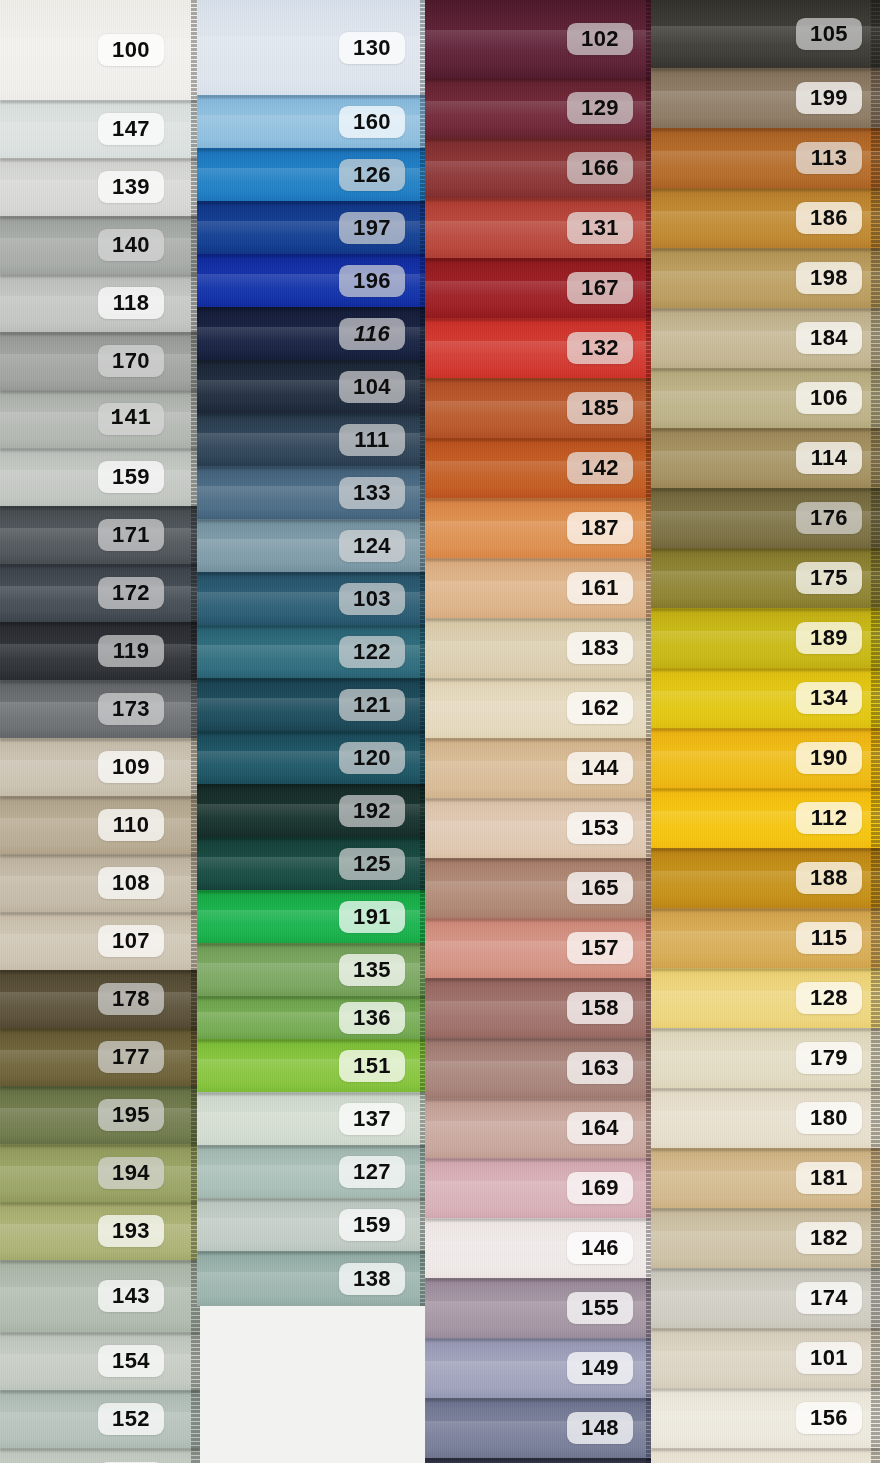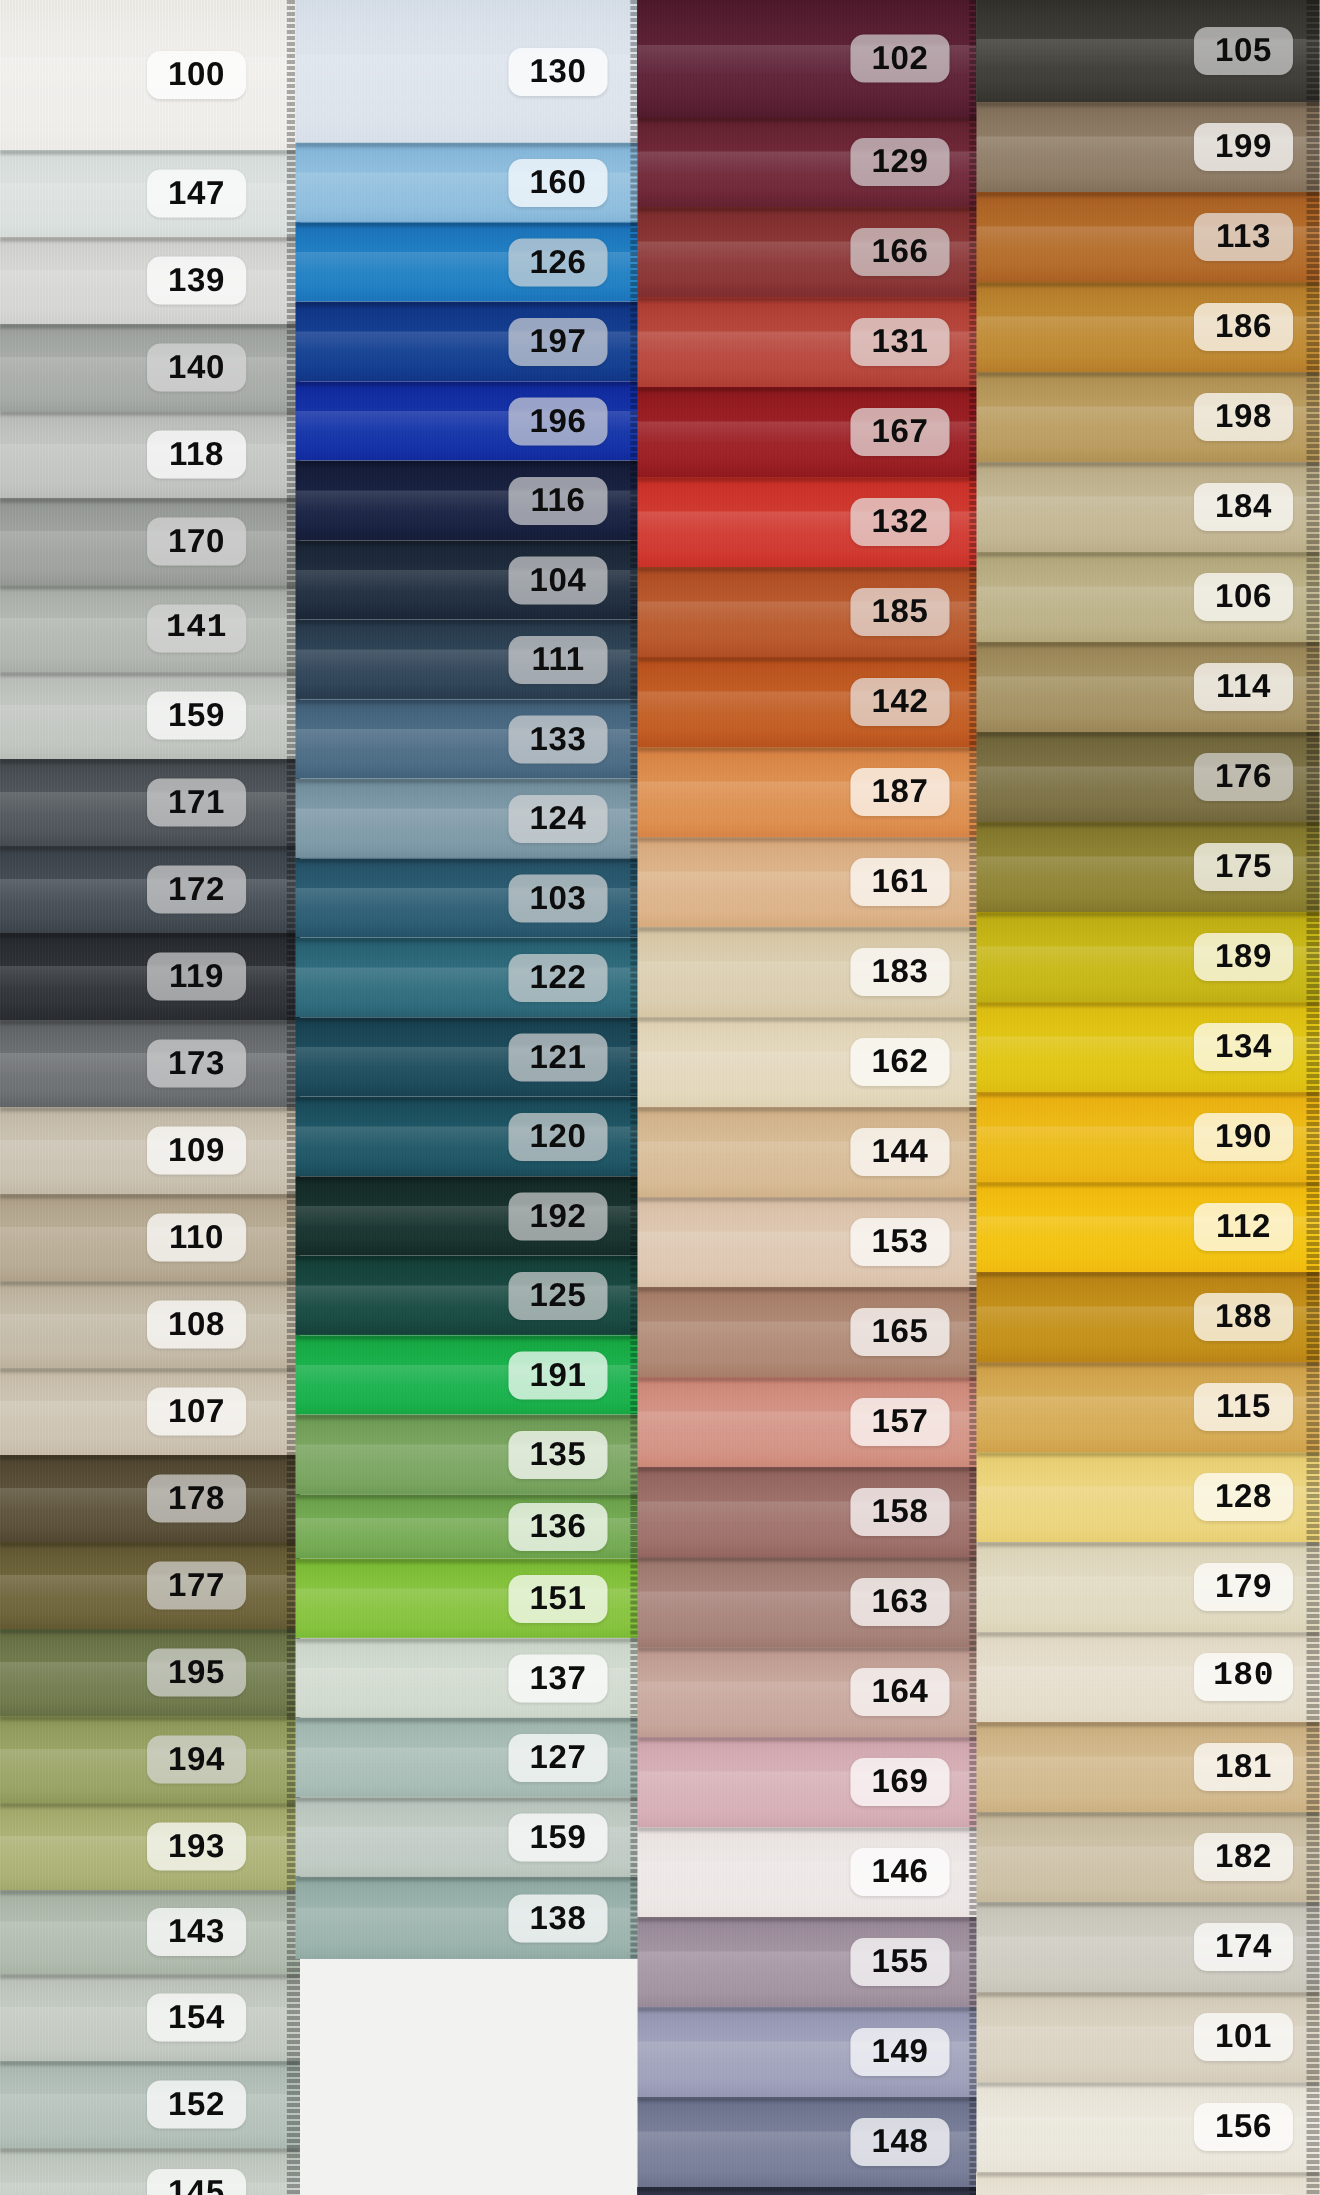--- a/index.html
+++ b/index.html
@@ -311,21 +311,21 @@
       </div>
       <div class="swatch" style="height: 58px;">
         <div class="fabric">
           <div class="sheen" style="background: rgb(173, 179, 117);"></div>
           <div class="hilite"></div>
           <div class="foldline"></div>
           <div class="pinked"></div>
         </div>
         <div class="chip ">193</div>
       </div>
-      <div class="swatch" style="height: 56px;">
+      <div class="swatch" style="height: 72px;">
         <div class="fabric">
           <div class="sheen" style="background: rgb(178, 189, 176);"></div>
           <div class="hilite"></div>
           <div class="foldline"></div>
           <div class="pinked"></div>
         </div>
         <div class="chip ">143</div>
       </div>
       <div class="swatch" style="height: 58px;">
         <div class="fabric">
@@ -393,21 +393,21 @@
       </div>
       <div class="swatch" style="height: 53px;">
         <div class="fabric">
           <div class="sheen" style="background: rgb(18, 48, 168);"></div>
           <div class="hilite"></div>
           <div class="foldline"></div>
           <div class="pinked"></div>
         </div>
         <div class="chip dark">196</div>
       </div>
-      <div class="swatch" style="height: 53px;">
+      <div class="swatch" style="height: 53px; font-style: italic;">
         <div class="fabric">
           <div class="sheen" style="background: rgb(23, 32, 63);"></div>
           <div class="hilite"></div>
           <div class="foldline"></div>
           <div class="pinked"></div>
         </div>
         <div class="chip dark">116</div>
       </div>
       <div class="swatch" style="height: 53px;">
         <div class="fabric">
@@ -951,21 +951,21 @@
       </div>
       <div class="swatch" style="height: 60px;">
         <div class="fabric">
           <div class="sheen" style="background: rgb(227, 220, 195);"></div>
           <div class="hilite"></div>
           <div class="foldline"></div>
           <div class="pinked"></div>
         </div>
         <div class="chip ">179</div>
       </div>
-      <div class="swatch" style="height: 60px; font-family: Liberation Mono, monospace;">
+      <div class="swatch" style="height: 60px;">
         <div class="fabric">
           <div class="sheen" style="background: rgb(232, 224, 206);"></div>
           <div class="hilite"></div>
           <div class="foldline"></div>
           <div class="pinked"></div>
         </div>
         <div class="chip ">180</div>
       </div>
       <div class="swatch" style="height: 60px;">
         <div class="fabric">

